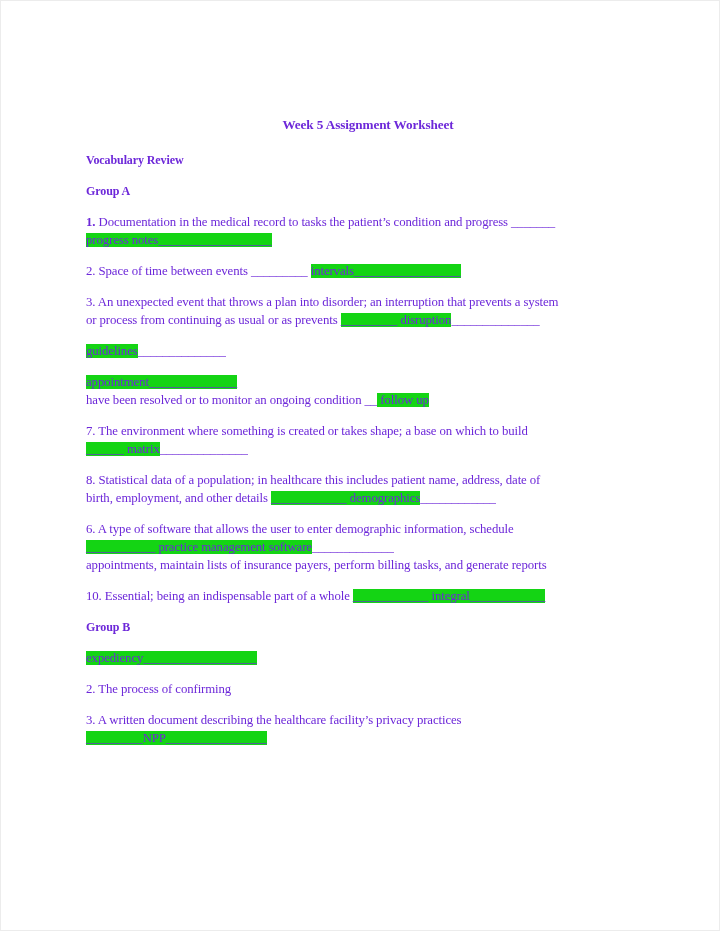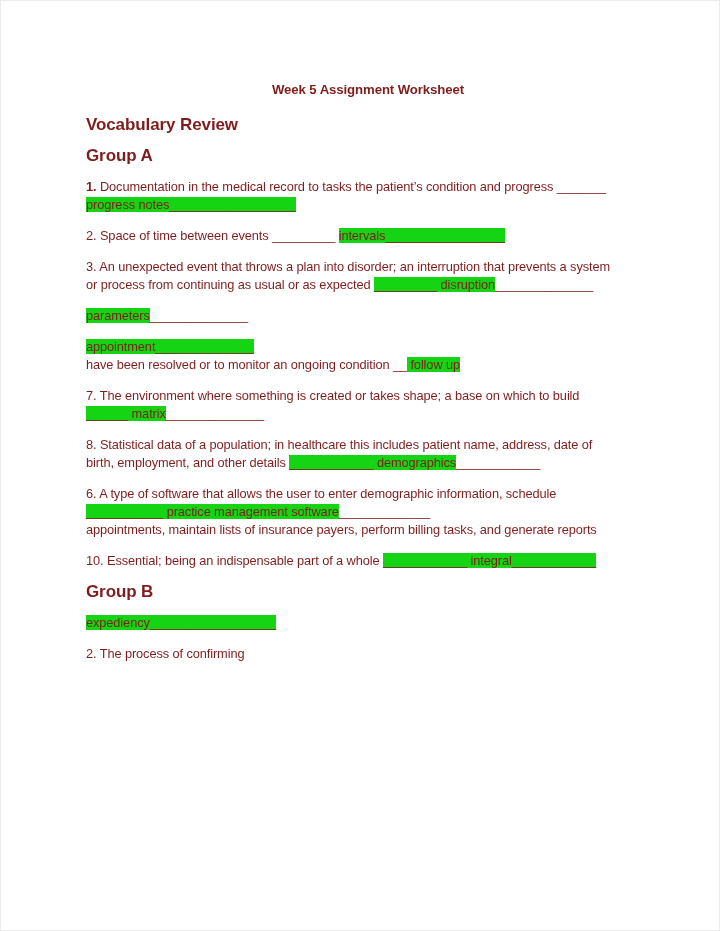--- a/index.html
+++ b/index.html
@@ -3,38 +3,38 @@
 <meta charset="utf-8">
 <style>
   html, body { margin: 0; padding: 0; background: #ffffff; }
   .page {
     position: relative;
     width: 720px;
     height: 931px;
     box-sizing: border-box;
     background: #ffffff;
     box-shadow: inset 0 0 0 1px #ececec;
-    padding: 81px 70px 0 86px;
-    font-family: Liberation Sans, sans-serif;
+    padding: 116px 70px 0 86px;
+    font-family: Liberation Serif, serif;
     font-size: 12.8px;
-    color: #7f1d1d;
+    color: #6d28d9;
     letter-spacing: -0.1px;
     overflow: hidden;
   }
   .title {
     text-align: center;
     font-weight: bold;
     font-size: 13.2px;
     line-height: 18px;
     margin: 0 0 17px 0;
     white-space: pre;
   }
   .heading {
     font-weight: bold;
-    font-size: 17px;
+    font-size: 12px;
     line-height: 18px;
     margin: 0 0 13px 0;
     white-space: pre;
   }
   .question { margin: 0 0 13px 0; }
   .line { line-height: 18px; white-space: pre; }
   .hl { background-color: var(--hl, #14d414); }
   .b { font-weight: bold; }
 </style>
 </head>
@@ -47,24 +47,24 @@
       <div class="heading">Group A</div>
       <div class="question">
         <div class="line"><span class="b">1. </span><span>Documentation in the medical record to tasks the patient’s condition and progress _______</span></div>
         <div class="line"><span class="hl">progress notes__________________</span></div>
       </div>
       <div class="question">
         <div class="line"><span>2. Space of time between events _________ </span><span class="hl">intervals_________________</span></div>
       </div>
       <div class="question">
         <div class="line"><span>3. An unexpected event that throws a plan into disorder; an interruption that prevents a system</span></div>
-        <div class="line"><span>or process from continuing as usual or as expected </span><span class="hl">_________ disruption</span><span>______________</span></div>
+        <div class="line"><span>or process from continuing as usual or as prevents </span><span class="hl">_________ disruption</span><span>______________</span></div>
       </div>
       <div class="question">
-        <div class="line"><span class="hl">parameters</span><span>______________</span></div>
+        <div class="line"><span class="hl">guidelines</span><span>______________</span></div>
       </div>
       <div class="question">
         <div class="line"><span class="hl">appointment______________</span></div>
         <div class="line"><span>have been resolved or to monitor an ongoing condition __</span><span class="hl"> follow up</span></div>
       </div>
       <div class="question">
         <div class="line"><span>7. The environment where something is created or takes shape; a base on which to build</span></div>
         <div class="line"><span class="hl">______ matrix</span><span>______________</span></div>
       </div>
       <div class="question">
@@ -79,14 +79,18 @@
       <div class="question">
         <div class="line"><span>10. Essential; being an indispensable part of a whole </span><span class="hl">____________ integral____________</span></div>
       </div>
       <div class="heading">Group B</div>
       <div class="question">
         <div class="line"><span class="hl">expediency__________________</span></div>
       </div>
       <div class="question">
         <div class="line"><span>2. The process of confirming</span></div>
       </div>
+      <div class="question">
+        <div class="line"><span>3. A written document describing the healthcare facility’s privacy practices</span></div>
+        <div class="line"><span class="hl">_________NPP________________</span></div>
+      </div>
     </div>
 </div>
 
 </body></html>

